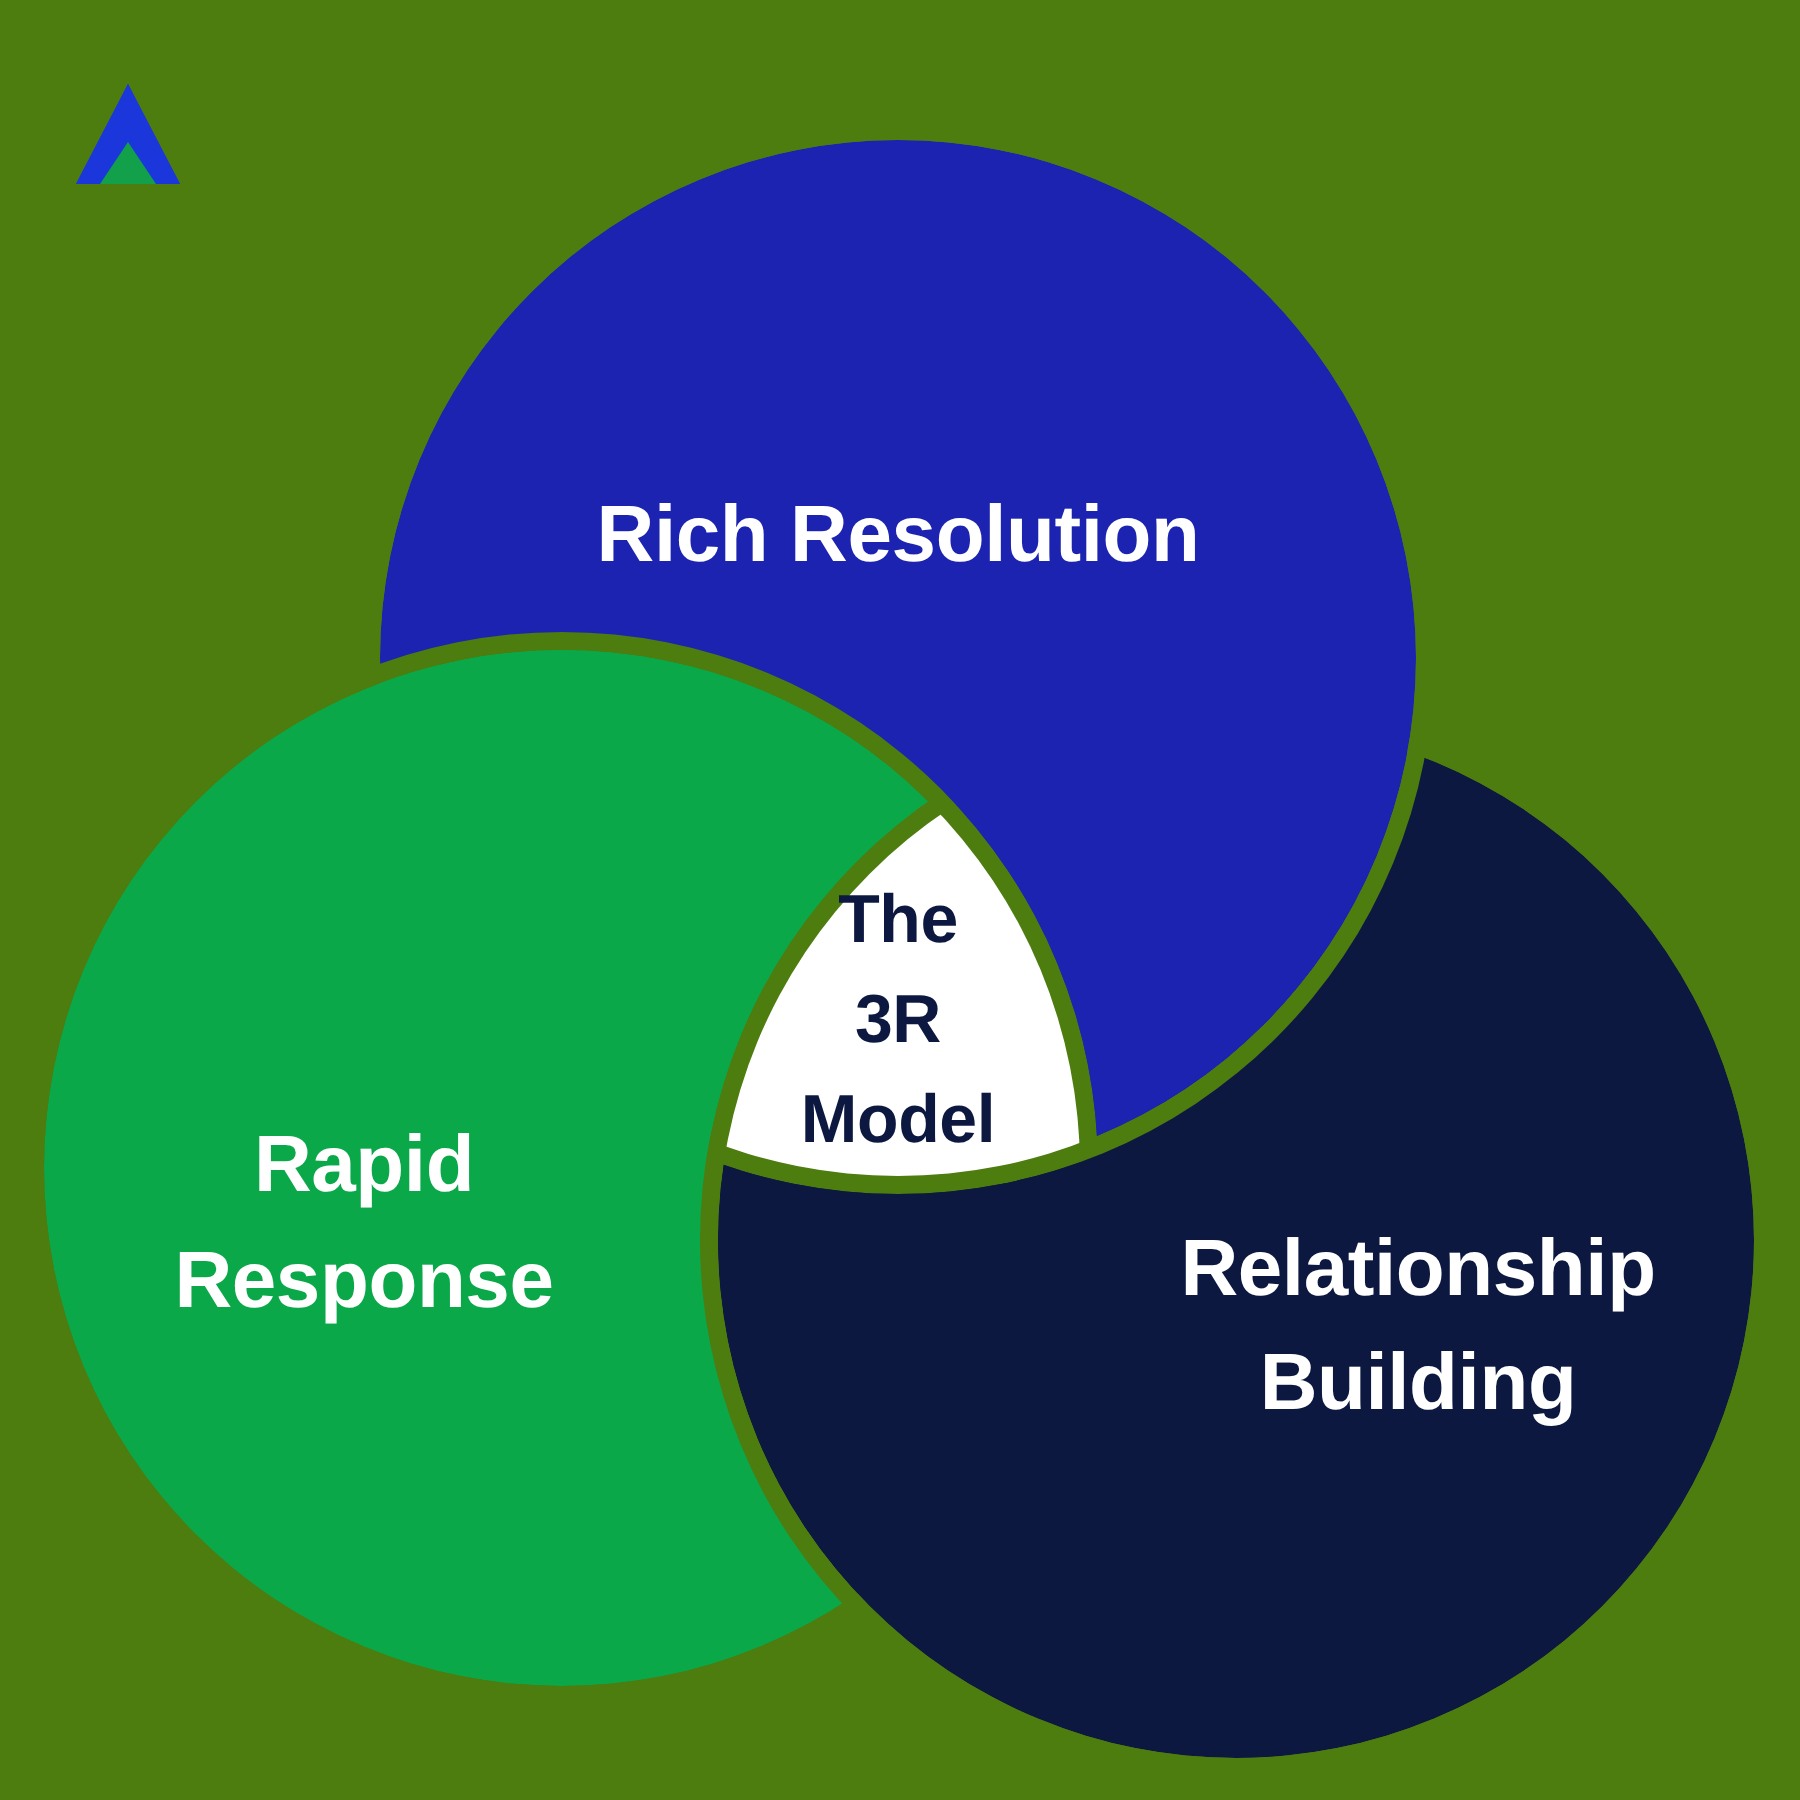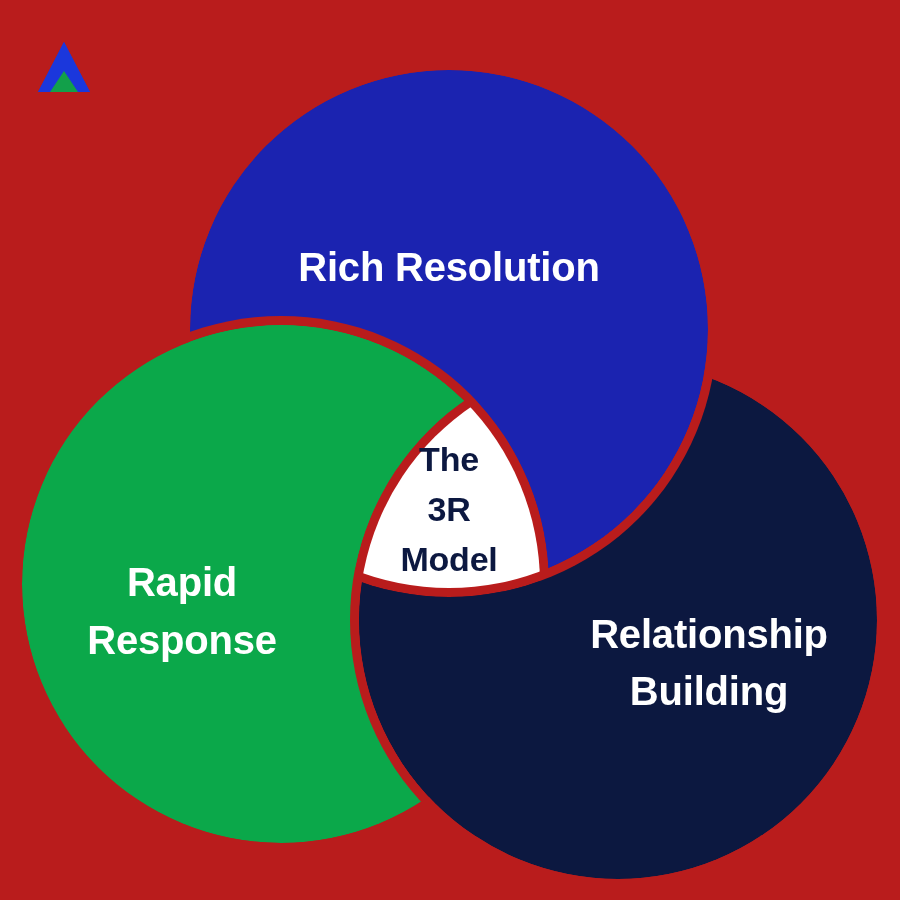--- a/index.html
+++ b/index.html
@@ -9,21 +9,21 @@
     background: #ffffff;
   }
   body {
     font-family: "Liberation Sans", sans-serif;
     -webkit-font-smoothing: antialiased;
   }
   #stage {
     position: relative;
     width: 900px;
     height: 900px;
-    background: #b91c1c;
+    background: #4d7c0f;
     overflow: hidden;
   }
   #venn-svg {
     position: absolute;
     left: 0;
     top: 0;
     width: 900px;
     height: 900px;
     display: block;
   }

